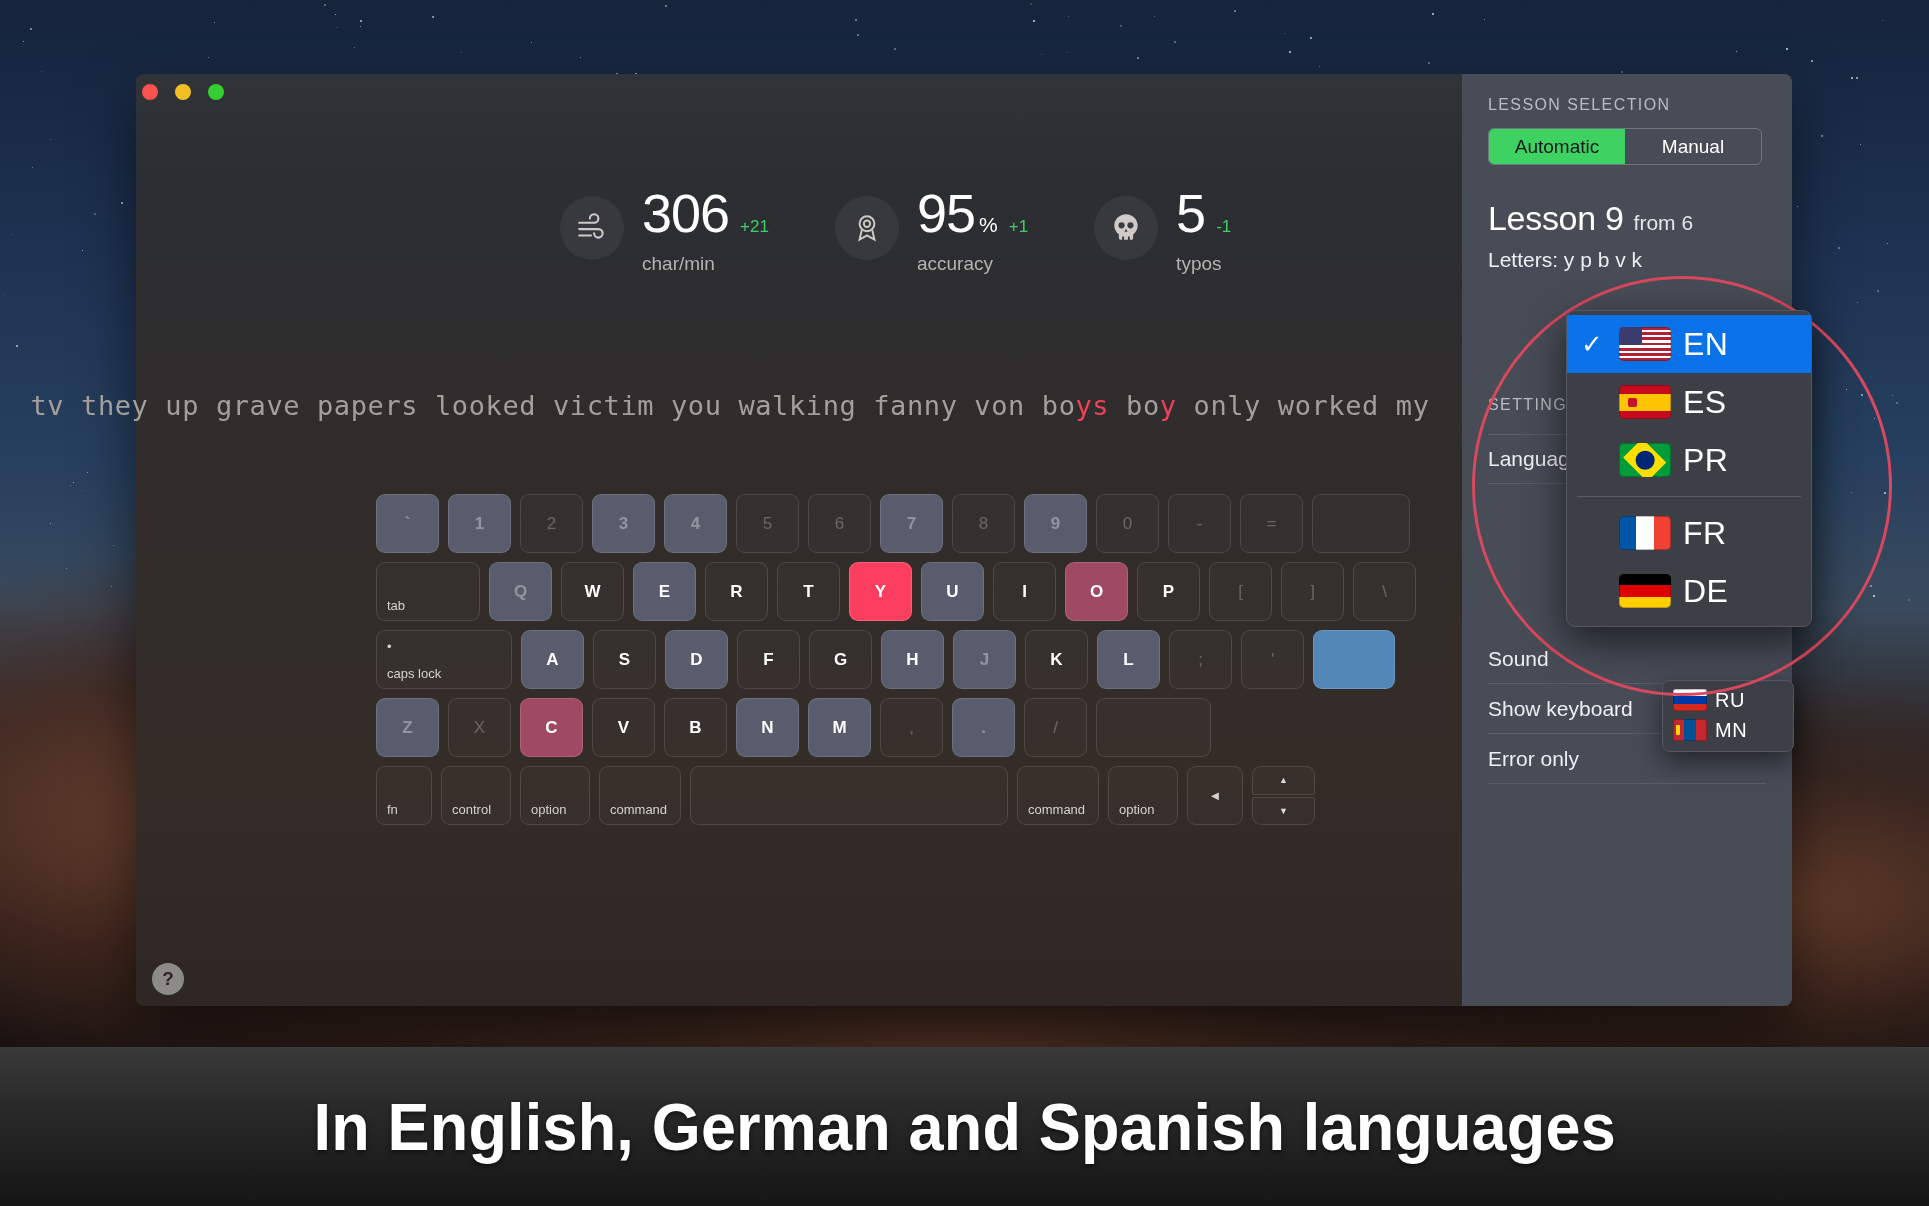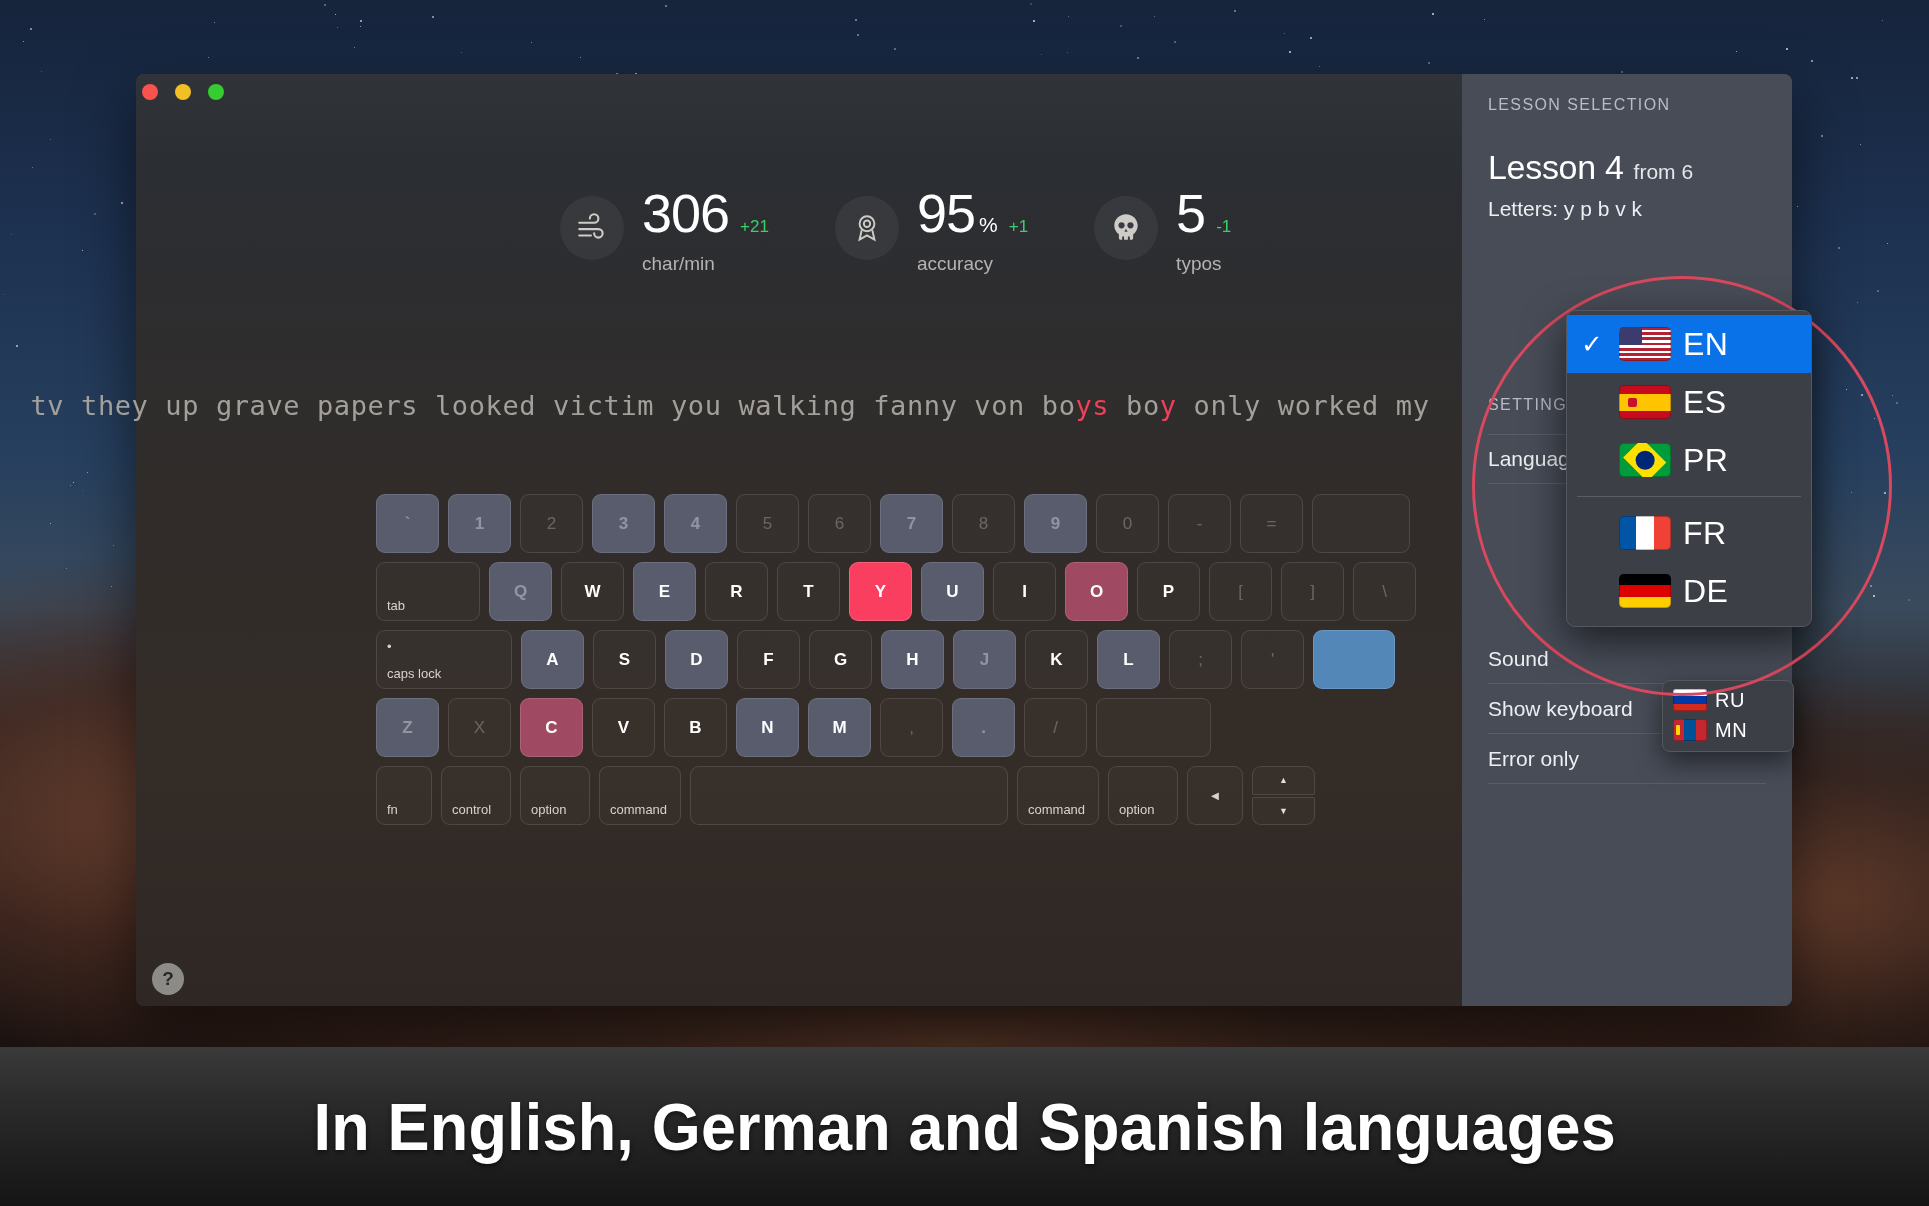--- a/index.html
+++ b/index.html
@@ -796,23 +796,27 @@
         <div class="arrow-half bot">▼</div>
       </div>
     </div>
   </div>
 
 <div id="help-btn">?</div>
 
 <div id="sidebar">
   <div class="sec-title">LESSON SELECTION</div>
 
+  <div id="seg">
+    <div class="seg-btn on">Automatic</div>
+    <div class="seg-btn">Manual</div>
+  </div>
 
   <div id="lesson-head">
-    <span id="lesson-title">Lesson 4</span>
+    <span id="lesson-title">Lesson 9</span>
     <span id="lesson-from">from 6</span>
   </div>
   <div id="lesson-letters">Letters: y p b v k</div>
 
   <div id="settings-title">SETTINGS</div>
 
   <div class="srow first" style="top:360px;">
     <span>Language</span>
   </div>
   <div class="srow" style="top:560px;">

